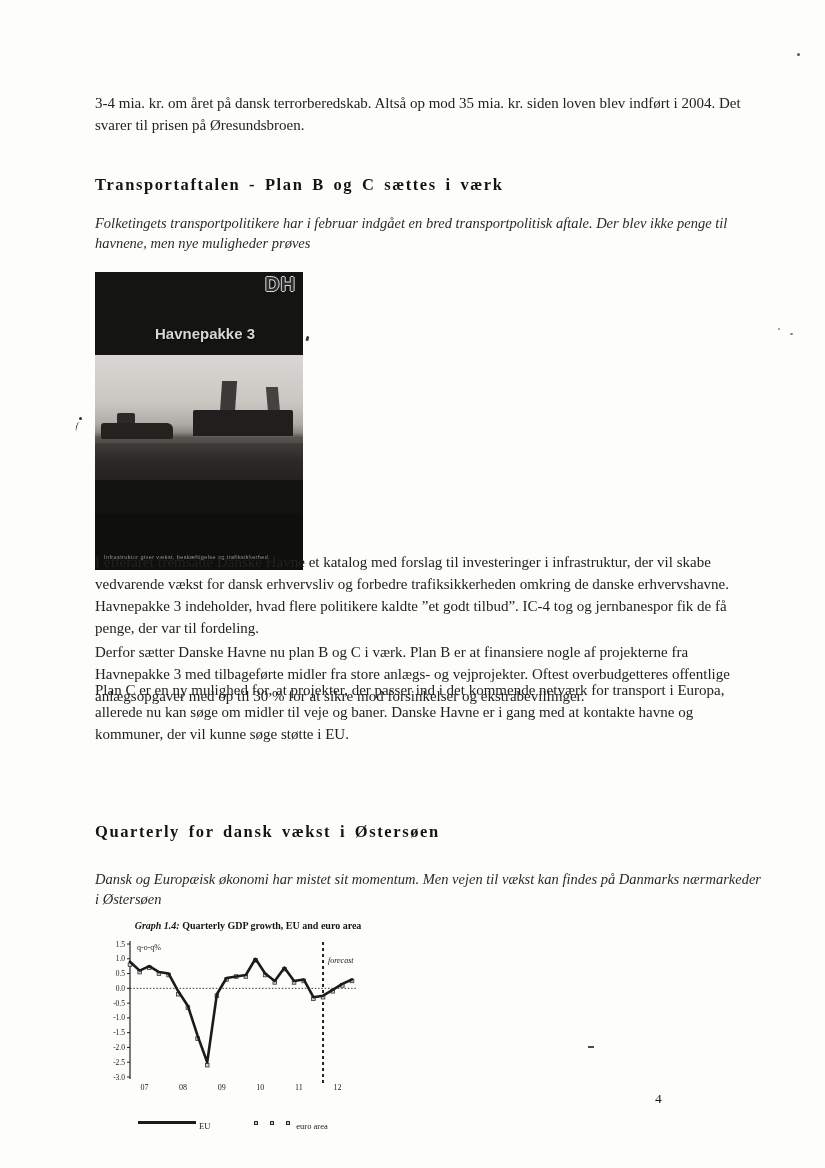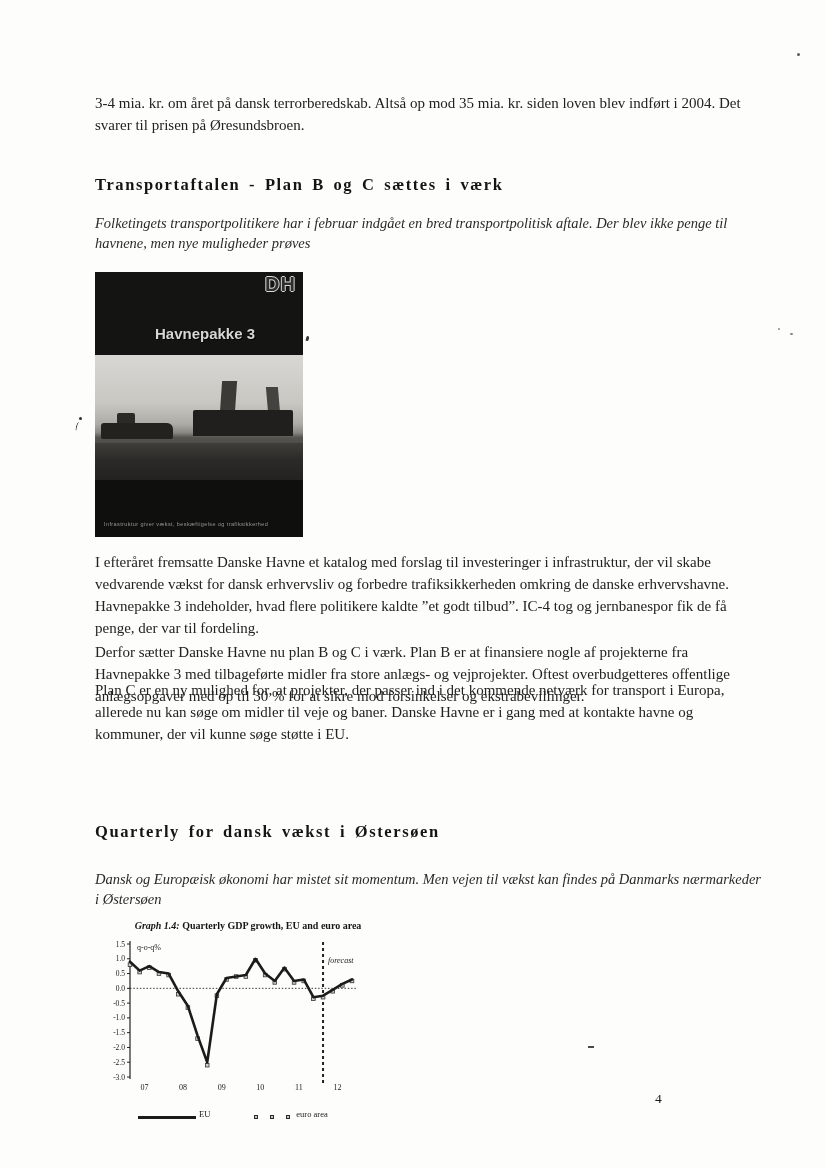--- a/index.html
+++ b/index.html
@@ -23,21 +23,21 @@
     font-size:16.5px; font-weight:bold; color:#141414;
     letter-spacing:1.6px; word-spacing:3px;
   }
   .lede {
     left:95px; width:672px;
     font-style:italic; font-size:14.5px; line-height:20px; color:#2a2a2a;
   }
 
   
   .cover {
-    left:95px; top:272px; width:208px; height:265px;
+    left:95px; top:272px; width:208px; height:298px;
     background:#131312; overflow:hidden;
   }
   .cover-top { position:absolute; left:0; top:0; right:0; height:83px; background:#141413; }
   .cover-brand {
     position:absolute; right:7px; top:1px;
     font-family:"Liberation Sans", sans-serif;
     font-size:20px; font-weight:bold; color:#2e2e2e; letter-spacing:1px;
     text-shadow:-1px 0 0 #d8d8d6, 1px 0 0 #d8d8d6, 0 -1px 0 #d8d8d6, 0 1px 0 #d8d8d6;
   }
   .cover-title {
@@ -66,23 +66,23 @@
 
   
   .chart { left:100px; top:920px; width:300px; }
   .chart-title {
     margin-left:26px; width:244px; text-align:center;
     font-size:10px; font-weight:bold; color:#161616; line-height:12px;
   }
   .chart-title .prefix { font-style:italic; }
   .chart svg { display:block; margin-top:3px; }
   .legend {
-    margin-top:4px; margin-left:38px;
+    margin-top:16px; margin-left:38px;
     font-size:8.5px; color:#1a1a1a;
-    display:flex; align-items:flex-end;
+    display:flex; align-items:flex-start;
   }
   .legend-line { display:inline-block; width:58px; height:3px; background:#1b1b1b; margin-right:3px; }
   .legend-sq { display:inline-block; width:4px; height:4px; border:1px solid #2a2a2a; background:#c8c8c8; margin:0 6px; }
   .legend-gap { width:38px; }
 
   .page-number { left:655px; top:1091px; font-size:13.5px; color:#1a1a1a; }
 
   
   .speck { background:#5a5a5a; border-radius:50%; }
   .squiggle-dot { left:79px; top:417px; width:3px; height:3px; background:#2c2c2c; border-radius:50%; position:absolute; }

